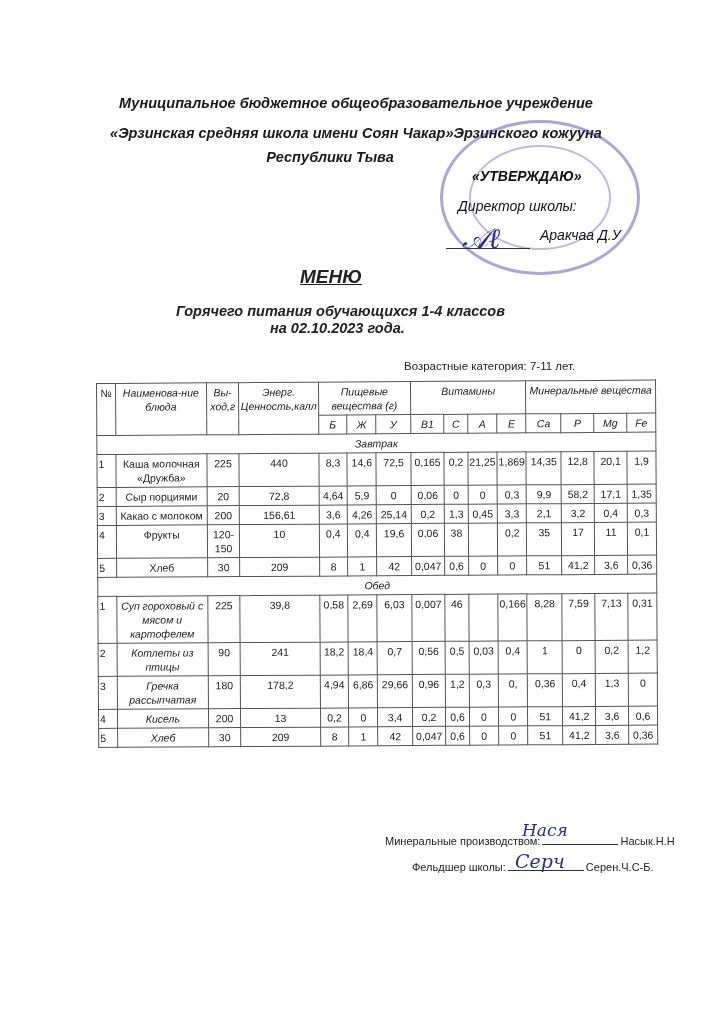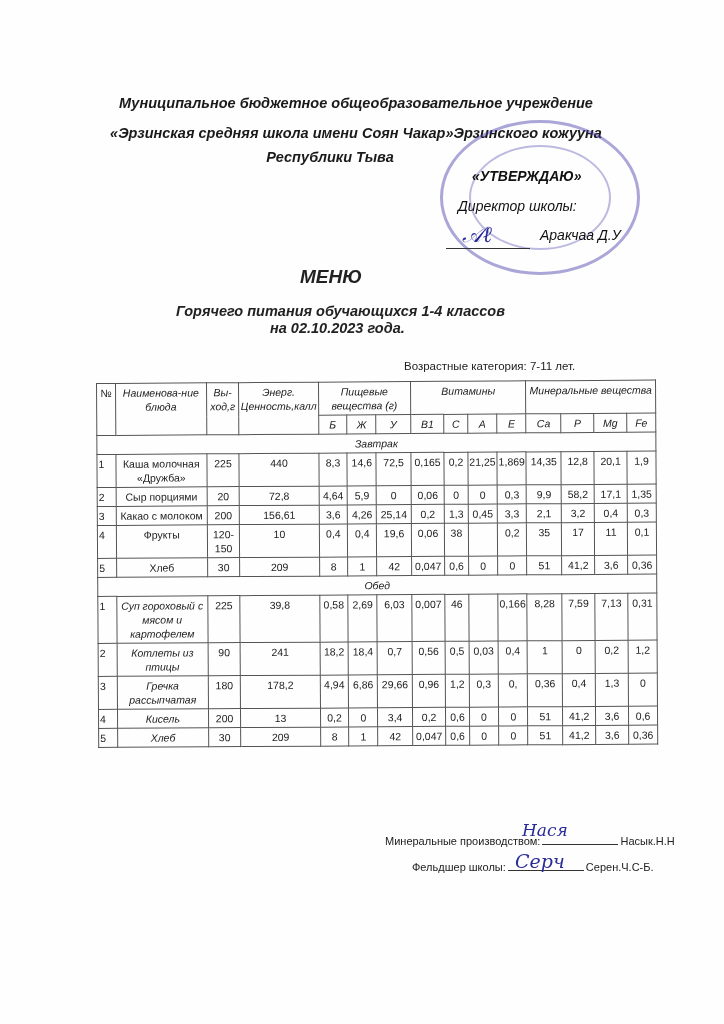--- a/index.html
+++ b/index.html
@@ -15,21 +15,21 @@
   .approve .a1 { position:absolute; left:10px; top:0; font-weight:bold;margin-left:16px; }
   .approve .a2 { position:absolute; left:12px; top:30px; }
   .approve .a3 { position:absolute; left:94px; top:59px; }
   .sign-line { position:absolute; left:446px; top:248px; width:84px; border-top:1px solid #333; }
   .stamp { position:absolute; left:440px; top:120px; width:200px; height:155px; border-radius:50%;
            border:3px solid rgba(70,60,170,0.45); box-sizing:border-box; }
   .stamp::after { content:""; position:absolute; left:26px; top:22px; right:26px; bottom:22px;
            border-radius:50%; border:2px solid rgba(70,60,170,0.35); }
   .scribble { position:absolute; font-family:"DejaVu Serif", serif; font-style:italic; color:#2a2a9a; }
   .menu-title { position:absolute; left:300px; top:266px; font-size:19px; font-weight:bold;
-                font-style:italic; }
+                font-style:italic; text-decoration:underline; }
   .sub1 { position:absolute; left:176px; top:303px; font-size:14.5px; font-weight:bold; font-style:italic; }
   .sub2 { position:absolute; left:270px; top:320px; font-size:14.5px; font-weight:bold; font-style:italic;text-align:right; }
   .age { position:absolute; left:404px; top:360px; font-size:11.5px; }
   table.menu { position:absolute; left:96px; top:383px; width:560px; border-collapse:collapse;
                font-size:10.5px; transform:rotate(-0.35deg); transform-origin:left top; }
   table.menu td, table.menu th { border:1px solid #555; text-align:center; vertical-align:top;
                padding:2px 1px; line-height:14px; font-weight:normal; }
   table.menu th { font-style:italic; }
   .section td { font-style:italic; font-weight:bold; padding:1px; }
   .name { font-weight:bold; }
@@ -49,21 +49,21 @@
   <div class="org org3">Республики Тыва</div>
 
   <div class="stamp"></div>
 
   <div class="approve">
     <div class="a1">«УТВЕРЖДАЮ»</div>
     <div class="a2">Директор школы:</div>
     <div class="a3">Аракчаа Д.У</div>
   </div>
   <div class="sign-line"></div>
-  <div class="scribble" style="left:462px;top:222px;font-size:22px;">𝒜ℓ</div>
+  <div class="scribble" style="left:462px;top:222px;font-size:28px;">𝒜ℓ</div>
 
   <div class="menu-title">МЕНЮ</div>
   <div class="sub1">Горячего питания обучающихся 1-4 классов</div>
   <div class="sub2">на 02.10.2023 года.</div>
   <div class="age">Возрастные категория: 7-11 лет.</div>
 
   <table class="menu">
     <colgroup>
       <col style="width:20px">
         <col style="width:95px">

